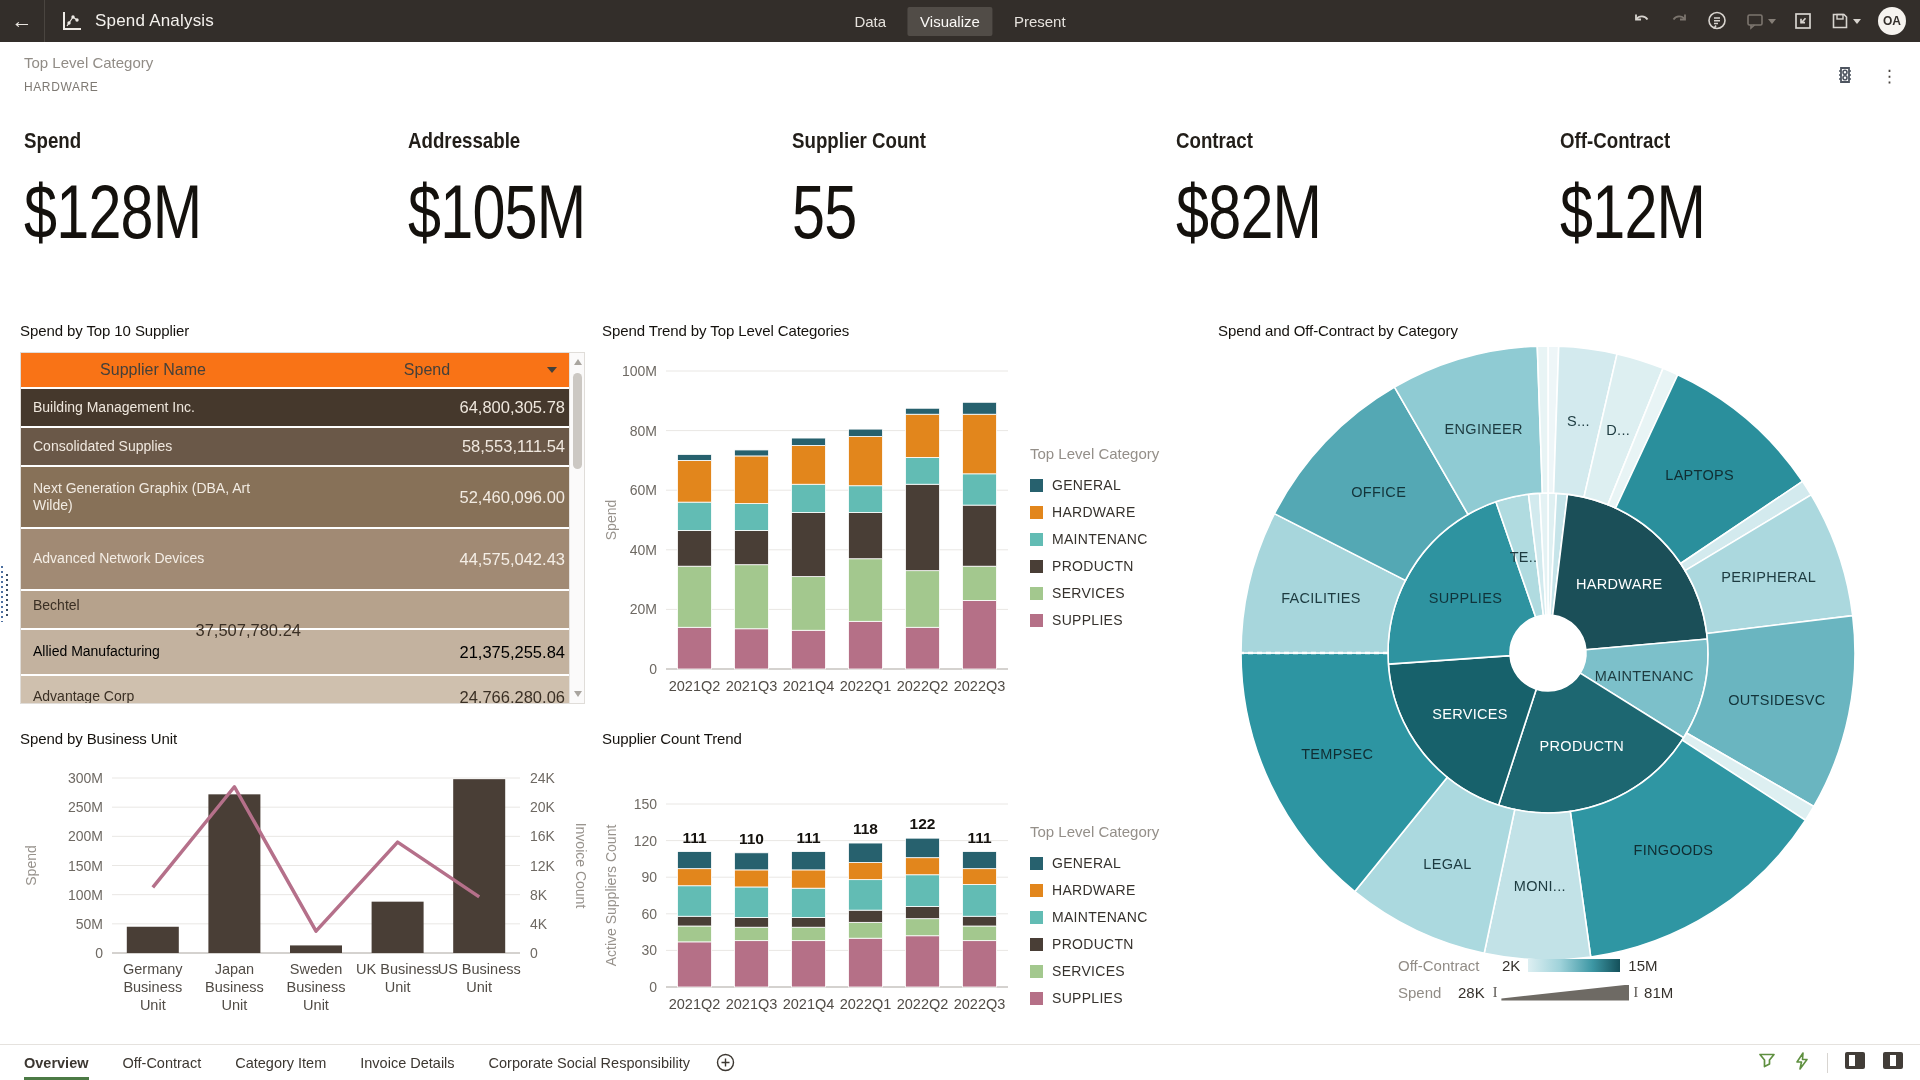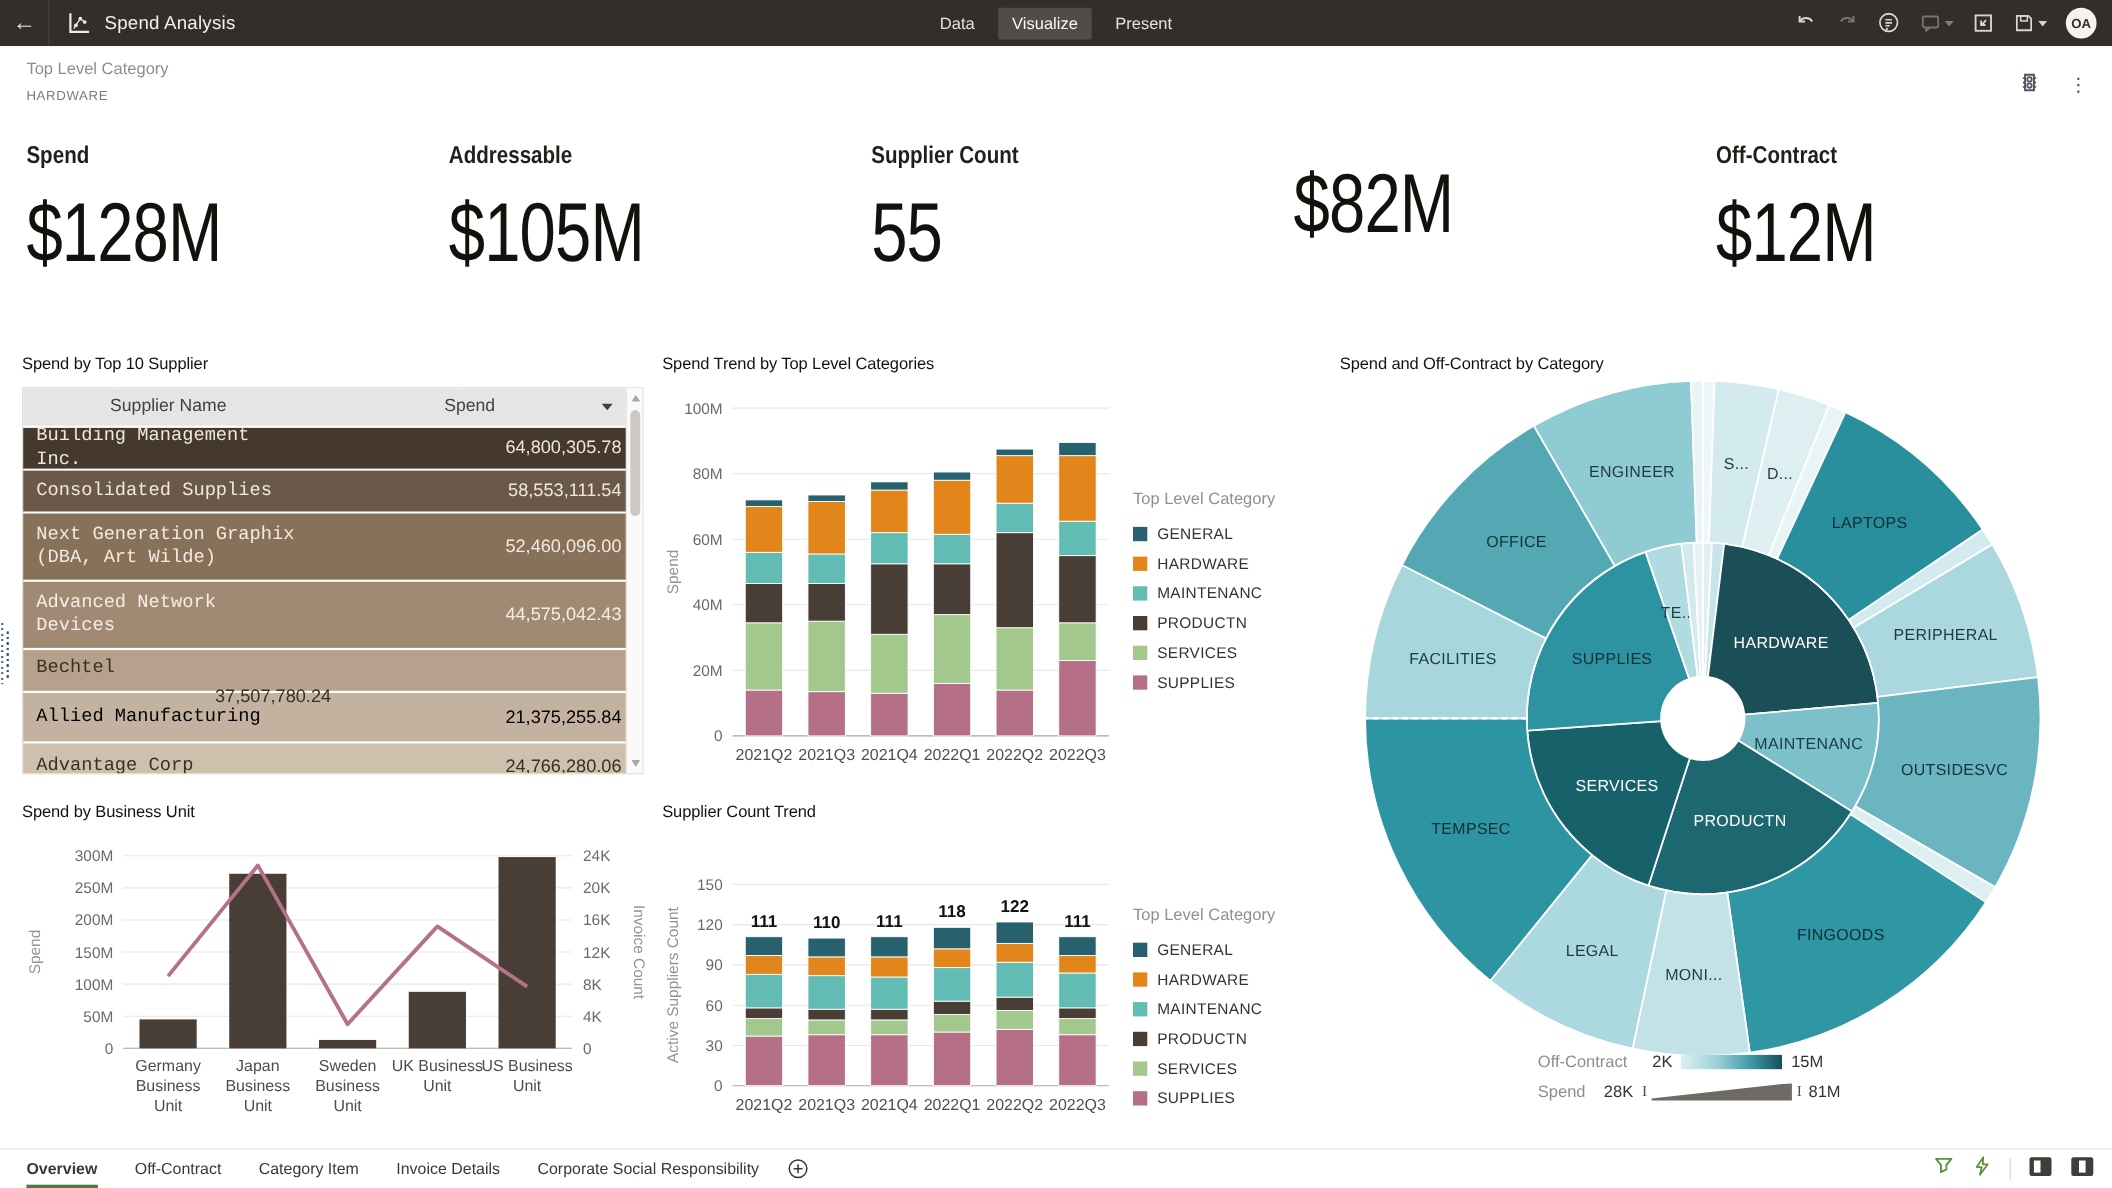--- a/index.html
+++ b/index.html
@@ -34,27 +34,27 @@
   .kpi { width:384px; padding-left:24px; cursor:pointer; }
   .kpi-label { display:inline-block; font-size:22px; font-weight:700; color:#221e19; transform:scaleX(.85); transform-origin:0 100%; }
   .kpi-value { display:inline-block; margin-top:14px; font-size:76px; font-weight:500; color:#14110d; letter-spacing:-1px; transform:scaleX(.78); transform-origin:0 0; white-space:nowrap; }
 
   
   .ptitle { position:absolute; font-size:15px; font-weight:400; color:#15120e; letter-spacing:-.1px; }
 
   
   .tbl-wrap { position:absolute; left:20px; top:352px; width:565px; height:352px; border:1px solid #e0ddd9; display:flex; overflow:hidden; }
   .tbl { width:548px; }
-  .tbl-head { display:flex; height:36px; background:#e5e5e5; border-bottom:2px solid #fff; }
+  .tbl-head { display:flex; height:36px; background:#f97316; border-bottom:2px solid #fff; }
   .tbl-head .hc { font-size:16px; color:#44403a; display:flex; align-items:center; justify-content:center; }
   .hc.c1 { width:264px; }
   .hc.c2 { width:284px; position:relative; }
   .sort-tri { position:absolute; right:12px; width:0; height:0; border-left:5px solid transparent; border-right:5px solid transparent; border-top:6px solid #44403a; }
   .tbl-row { display:flex; border-bottom:2px solid #fff; cursor:pointer; }
-  .tbl-row .name { width:264px; padding:6px 8px 6px 12px; font-size:17px; display:flex; align-items:center; line-height:1.25;font-family:Liberation Mono, monospace; }
+  .tbl-row .name { width:264px; padding:6px 8px 6px 12px; font-size:14px; display:flex; align-items:center; line-height:1.25; }
   .tbl-row .val { width:284px; padding-right:4px; font-size:16.5px; display:flex; align-items:center; justify-content:flex-end; }
   .sb { width:16px; background:#fbfafa; border-left:1px solid #e7e4e1; position:relative; }
   .sb-arrow { position:absolute; left:4px; width:0; height:0; border-left:4px solid transparent; border-right:4px solid transparent; cursor:pointer; }
   .sb-up { top:6px; border-bottom:6px solid #a9a59f; }
   .sb-down { bottom:6px; border-top:6px solid #a9a59f; }
   .sb-thumb { position:absolute; left:3px; top:20px; width:9px; height:96px; border-radius:6px; background:#ccc8c3; cursor:pointer; }
 
   
   .legend { position:absolute; width:150px; }
   .legend-title { font-size:15px; color:#948f89; margin-bottom:15px; }
@@ -179,20 +179,21 @@
       </div>
       <div class="kpi">
         <div><span class="kpi-label">Addressable</span></div>
         <div><span class="kpi-value">$105M</span></div>
       </div>
       <div class="kpi">
         <div><span class="kpi-label">Supplier Count</span></div>
         <div><span class="kpi-value">55</span></div>
       </div>
       <div class="kpi">
+        <div><span class="kpi-label">Contract</span></div>
         <div><span class="kpi-value">$82M</span></div>
       </div>
       <div class="kpi">
         <div><span class="kpi-label">Off-Contract</span></div>
         <div><span class="kpi-value">$12M</span></div>
       </div>
     </div>
 
   <div class="ptitle" style="left:20px; top:322px;">Spend by Top 10 Supplier</div>
   <div class="ptitle" style="left:602px; top:322px;">Spend Trend by Top Level Categories</div>

